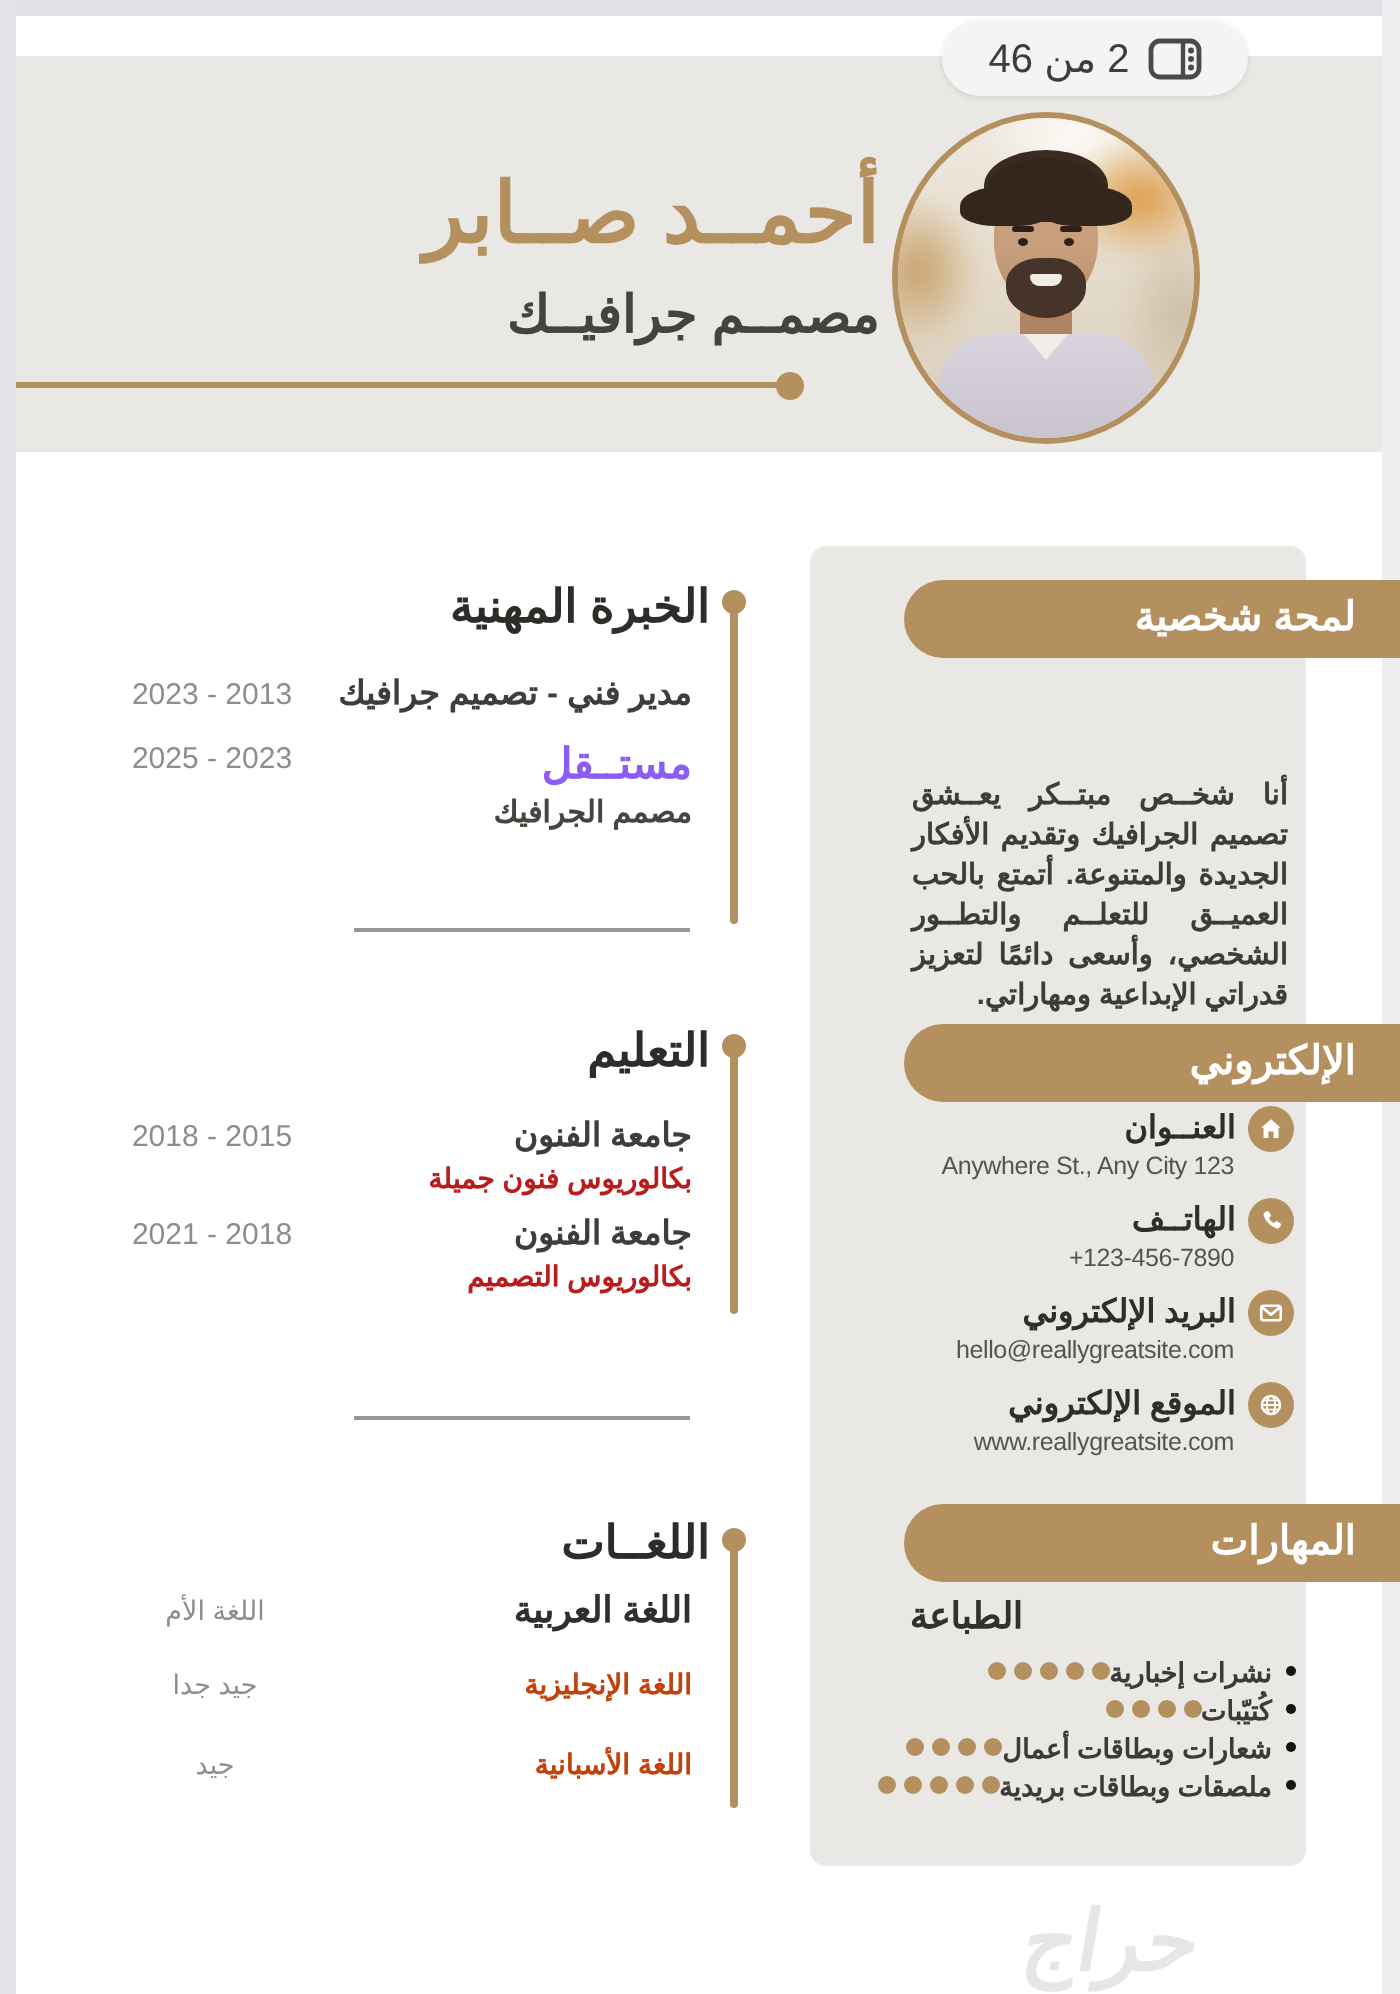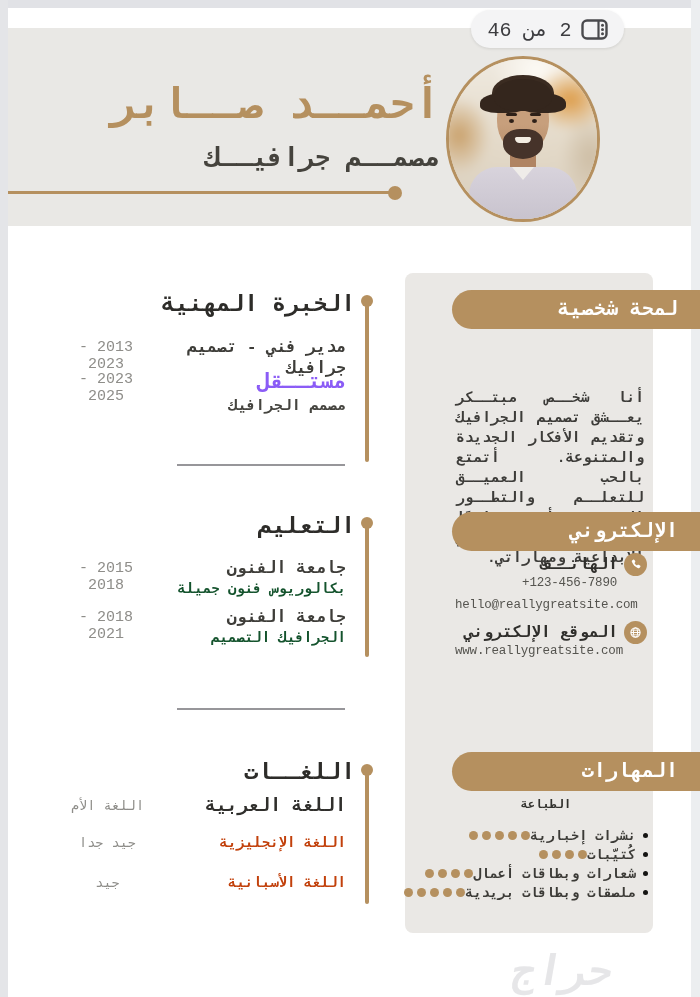--- a/index.html
+++ b/index.html
@@ -1,17 +1,17 @@
 <!DOCTYPE html>
 <html lang="ar"><head>
 <meta charset="utf-8">
 <style>
   html,body{margin:0;padding:0;background:#fff;}
   .screen{position:relative;width:700px;height:997px;background:#ffffff;overflow:hidden;
-          font-family:Liberation Mono, monospace;direction:rtl;}
+          font-family:Liberation Sans, sans-serif;direction:rtl;}
   
   .edge-top{position:absolute;left:0;top:0;width:700px;height:8px;background:#e1e2e6;}
   .edge-left{position:absolute;left:0;top:0;width:8px;height:997px;background:#e4e5e8;}
   .edge-right{position:absolute;left:691px;top:0;width:9px;height:997px;background:#eceef0;}
 
   
   .header-band{position:absolute;left:8px;top:28px;width:683px;height:198px;background:#e9e8e5;}
   .name{position:absolute;left:20px;top:84px;width:420px;text-align:right;
         font-size:42px;font-weight:bold;color:#b5905f;letter-spacing:0;line-height:1.1;}
   .job-title{position:absolute;left:20px;top:142px;width:420px;text-align:right;
@@ -66,43 +66,43 @@
 
   .contact-list{position:absolute;left:455px;top:552px;width:192px;z-index:3;}
   .contact-item{margin-bottom:5px;}
   .contact-label-row{display:flex;align-items:center;gap:6px;height:24px;}
   .contact-icon{flex:0 0 auto;width:23px;height:23px;border-radius:50%;background:#b5905f;
                 display:flex;align-items:center;justify-content:center;}
   .contact-label{font-size:16px;font-weight:bold;color:#2f2e2b;}
   .contact-value{height:17px;text-align:right;padding-left:0;padding-right:30px;font-size:12.5px;
                  color:#55544f;white-space:nowrap;direction:ltr;text-align:right;letter-spacing:-0.2px;}
 
-  .skills-sub{position:absolute;left:455px;top:797px;width:190px;text-align:center;padding-right:8px;
-              box-sizing:border-box;font-size:12px;font-weight:bold;color:#32312d;z-index:3;}
+  .skills-sub{position:absolute;left:455px;top:797px;width:190px;text-align:left;padding-right:8px;
+              box-sizing:border-box;font-size:18px;font-weight:bold;color:#32312d;z-index:3;}
   .skills-list{position:absolute;left:452px;top:826px;width:196px;z-index:3;}
   .skill-row{display:flex;align-items:center;height:19px;}
   .skill-bullet{flex:0 0 auto;width:5px;height:5px;border-radius:50%;background:#151412;margin-left:7px;}
   .skill-label{font-size:13.5px;font-weight:600;color:#3c3b37;white-space:nowrap;}
   .dots{display:flex;gap:4px;margin-inline-start:auto;direction:ltr;}
   .dots .dot{width:9px;height:9px;border-radius:50%;background:#b5905f;}
 
   
   .sec-heading{position:absolute;width:300px;left:55px;text-align:right;font-size:23px;font-weight:bold;color:#2d2c29;}
   .vline{position:absolute;left:365px;width:3.5px;background:#b5905f;border-radius:2px;}
   .vdot{position:absolute;left:361px;width:12px;height:12px;border-radius:50%;background:#b5905f;}
   .h-exp{top:290px;} .l-exp{top:300px;height:162px;} .d-exp{top:295px;}
   .h-edu{top:512px;} .l-edu{top:521px;height:136px;} .d-edu{top:517px;}
   .h-lang{top:758px;} .l-lang{top:768px;height:136px;} .d-lang{top:764px;}
 
   .entry-row{position:absolute;left:60px;width:286px;display:flex;justify-content:space-between;align-items:flex-start;}
   .entry-main{text-align:right;}
   .entry-title{font-size:16.5px;font-weight:600;color:#3e3d39;line-height:1.3;}
   .entry-title.muted{color:#8b5cf6;font-size:21px;}
   .entry-sub{font-size:15px;font-weight:600;color:#45443f;line-height:1.45;}
-  .entry-sub.small{font-size:14px;color:#14532d;text-align:right;}
+  .entry-sub.small{font-size:14px;color:#b91c1c;text-align:right;}
   .entry-dates{flex:0 0 92px;text-align:center;font-size:15px;color:#8e8d89;padding-top:2px;}
   .divider{position:absolute;left:177px;width:168px;height:2px;background:#97969a;}
   .div-exp{top:464px;} .div-edu{top:708px;}
 
   .lang-row{position:absolute;left:60px;width:286px;display:flex;justify-content:space-between;align-items:center;}
   .lang-name{font-size:18px;font-weight:bold;color:#302f2c;}
   .lang-name.w2{font-size:14px;color:#c2410c;}
   .lang-level{flex:0 0 95px;text-align:center;font-size:13.5px;color:#8e8d89;}
   .lr1{top:794px;} .lr2{top:834px;} .lr3{top:874px;}
 
@@ -178,21 +178,21 @@
   <div class="entry-row" style="top:558px;">
     <div class="entry-main">
       <div class="entry-title">جامعة الفنون</div>
       <div class="entry-sub small">بكالوريوس فنون جميلة</div>
     </div>
     <div class="entry-dates">2015 - 2018</div>
   </div>
   <div class="entry-row" style="top:607px;">
     <div class="entry-main">
       <div class="entry-title">جامعة الفنون</div>
-      <div class="entry-sub small">الجرافيك التصميم</div>
+      <div class="entry-sub small">بكالوريوس التصميم</div>
     </div>
     <div class="entry-dates">2018 - 2021</div>
   </div>
   <div class="divider div-edu"></div>
 
   <div class="sec-heading h-lang">اللغــات</div>
   <div class="vdot d-lang"></div>
   <div class="vline l-lang"></div>
 
   <div class="lang-row lr1">
@@ -209,34 +209,54 @@
   </div>
 
   <div class="side-panel"></div>
 
   <div class="section-bar bar-about">لمحة شخصية</div>
   <div class="about-text">أنا شخــص مبتــكر يعــشق تصميم الجرافيك وتقديم الأفكار الجديدة والمتنوعة. أتمتع بالحب العميــق للتعلــم والتطــور الشخصي، وأسعى دائمًا لتعزيز قدراتي الإبداعية ومهاراتي.</div>
 
   <div class="section-bar bar-contact">الإلكتروني</div>
   <div class="contact-list">
 
+    <div class="contact-item">
+      <div class="contact-label-row">
+        <span class="contact-icon">
+          <svg width="13" height="13" viewBox="0 0 16 16">
+              <path d="M8 2 L14 7.2 L12.6 7.2 L12.6 13.5 L9.6 13.5 L9.6 9.6 L6.4 9.6 L6.4 13.5 L3.4 13.5 L3.4 7.2 L2 7.2 Z" fill="#ffffff"></path>
+            </svg>
+        </span>
+        <span class="contact-label">العنــوان</span>
+      </div>
+      <div class="contact-value">Anywhere St., Any City 123</div>
+    </div>
 
     <div class="contact-item">
       <div class="contact-label-row">
         <span class="contact-icon">
           <svg width="12" height="12" viewBox="0 0 16 16">
               <path d="M4.2 2.2 C4.8 1.8 5.6 2 6 2.7 L7 4.4 C7.3 5 7.1 5.7 6.6 6.1 L5.9 6.7 C6.6 8.2 7.8 9.4 9.3 10.1 L9.9 9.4 C10.3 8.9 11 8.7 11.6 9 L13.3 10 C14 10.4 14.2 11.2 13.8 11.8 L13.1 12.8 C12.6 13.5 11.7 13.8 10.9 13.5 C6.9 12.1 3.9 9.1 2.5 5.1 C2.2 4.3 2.5 3.4 3.2 2.9 Z" fill="#ffffff"></path>
             </svg>
         </span>
         <span class="contact-label">الهاتــف</span>
       </div>
       <div class="contact-value">+123-456-7890</div>
     </div>
 
     <div class="contact-item">
+      <div class="contact-label-row">
+        <span class="contact-icon">
+          <svg width="13" height="13" viewBox="0 0 16 16">
+              <rect x="2" y="3.5" width="12" height="9" rx="1.6" fill="none" stroke="#ffffff" stroke-width="1.6"></rect>
+              <path d="M2.5 4.5 L8 9 L13.5 4.5" fill="none" stroke="#ffffff" stroke-width="1.6" stroke-linecap="round" stroke-linejoin="round"></path>
+            </svg>
+        </span>
+        <span class="contact-label">البريد الإلكتروني</span>
+      </div>
       <div class="contact-value">hello@reallygreatsite.com</div>
     </div>
 
     <div class="contact-item">
       <div class="contact-label-row">
         <span class="contact-icon">
           <svg width="13" height="13" viewBox="0 0 16 16">
               <circle cx="8" cy="8" r="5.6" fill="none" stroke="#ffffff" stroke-width="1.5"></circle>
               <ellipse cx="8" cy="8" rx="2.6" ry="5.6" fill="none" stroke="#ffffff" stroke-width="1.2"></ellipse>
               <line x1="2.4" y1="8" x2="13.6" y2="8" stroke="#ffffff" stroke-width="1.2"></line>

